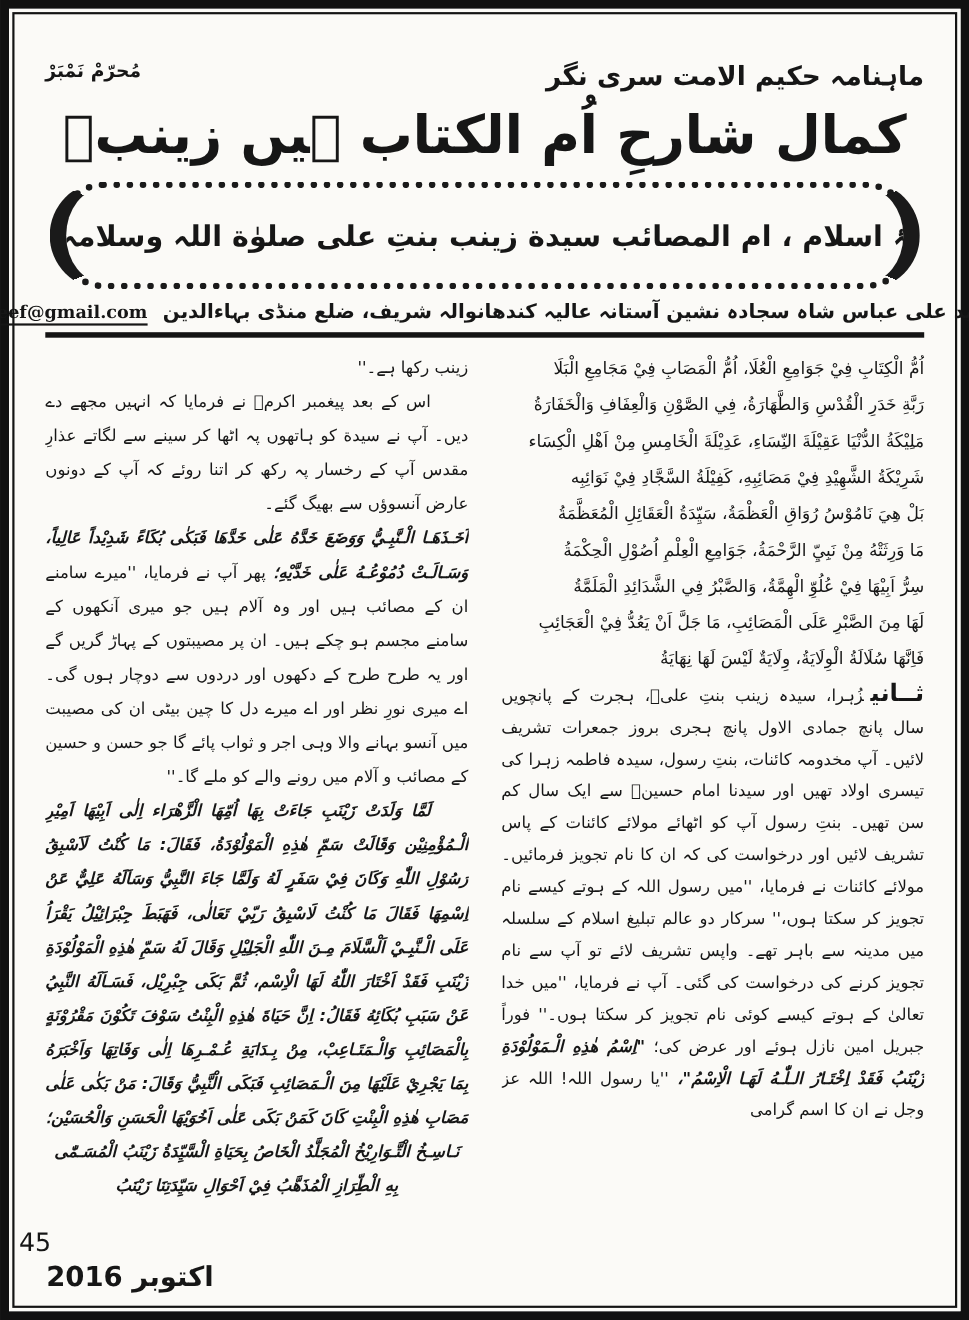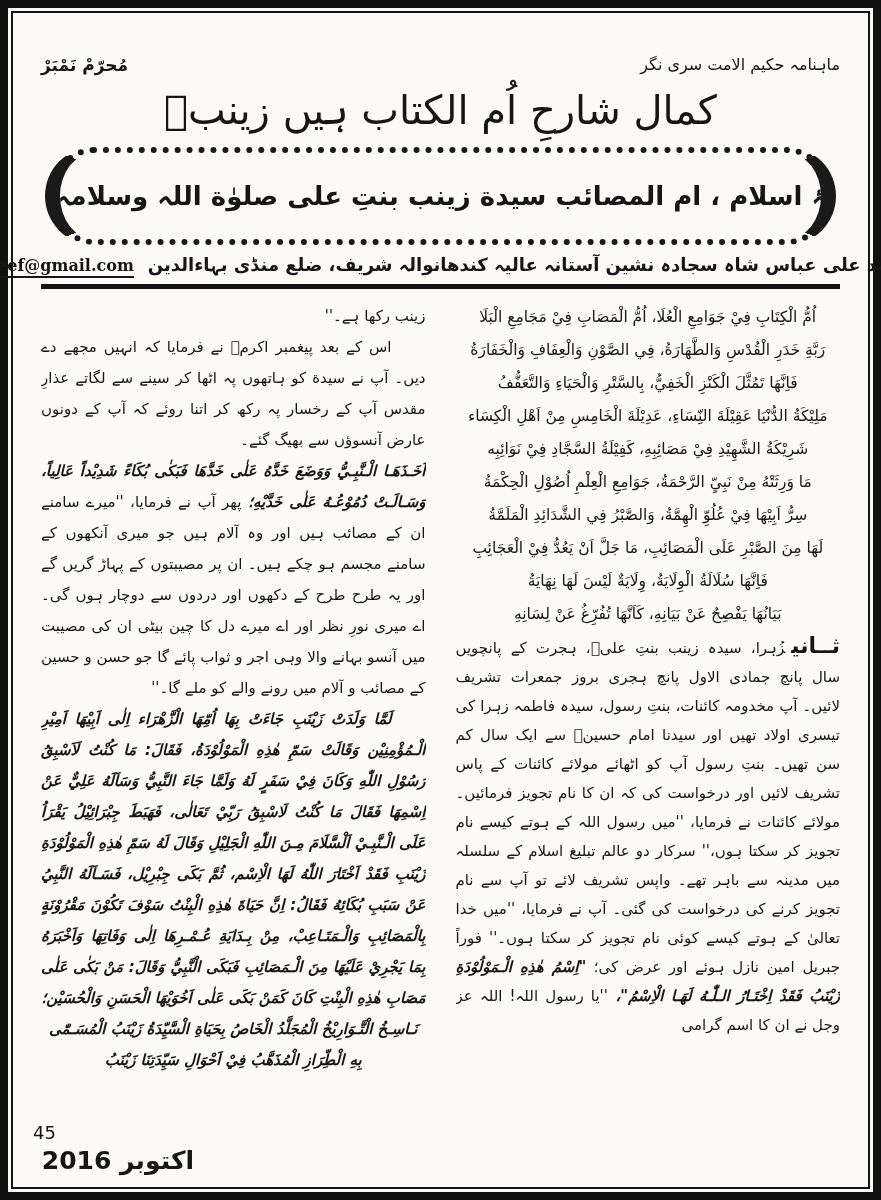--- a/index.html
+++ b/index.html
@@ -27,26 +27,26 @@
     height:100%;
     padding:20px 30px 0 30px;
     color:#161616;
   }
   
   .masthead {
     display:flex; justify-content:space-between; align-items:flex-start;
     direction:rtl;
     margin-top:14px;
   }
-  .mast-name { font-size:16px; font-weight:normal; letter-spacing:0; }
+  .mast-name { font-size:24px; font-weight:bold; letter-spacing:0; }
   .mast-issue { font-size:17px; font-weight:bold; }
   
   .title {
     text-align:center;
-    font-size:40px; font-weight:normal;
+    font-size:48px; font-weight:bold;
     margin-top:12px;
     letter-spacing:-1px;
   }
   
   .banner {
     margin:14px auto 0 auto;
     width:99%; height:98px;
     border-top:6px dotted #1a1a1a;
     border-bottom:6px dotted #1a1a1a;
     border-left:15px solid #1a1a1a;
@@ -77,21 +77,21 @@
   .rule { margin-top:6px; height:5px; background:#141414; }
   
   .body {
     direction:rtl;
     display:flex; gap:30px;
     margin-top:12px;
     height:800px;
   }
   .col { flex:1 1 0; overflow:hidden; font-size:15px; line-height:29px; }
   .verse {
-    text-align:center;
+    text-align:right;
     font-size:15.5px;
     line-height:33px;
     white-space:nowrap;
   }
   .para {
     text-align:justify;
     direction:rtl;
   }
   .lead {
     font-size:22px; font-weight:bold;
@@ -99,22 +99,22 @@
     padding-left:6px;
   }
   .arabic-inline { font-weight:bold;font-style:italic; }
   .line-right { text-align:right; }
   .indent { text-indent:34px; }
   .col-left .para { line-height:31px; }
   .arabic-last { text-align:center; }
   
   .page-number {
     position:absolute;
-    left:22px; bottom:46px;
-    font-size:18px;
+    left:6px; bottom:46px;
+    font-size:23px;
     direction:ltr;
   }
   .issue-date {
     position:absolute;
     right:676px; bottom:14px;
     font-size:25px; font-weight:bold;
     white-space:nowrap;
   }
 </style>
 </head>
@@ -140,28 +140,27 @@
         <span class="email">darbarshareef@gmail.com</span>
       </div>
 
       <div class="rule"></div>
 
       <div class="body">
 
         <div class="col col-right">
           <div class="verse">اُمُّ الْكِتَابِ فِيْ جَوَامِعِ الْعُلَا، اُمُّ الْمَصَابِ فِيْ مَجَامِعِ الْبَلَا</div>
           <div class="verse">رَبَّةِ خَدَرِ الْقُدْسِ وَالطَّهَارَةُ، فِي الصَّوْنِ وَالْعِفَافِ وَالْخَفَارَةُ</div>
-          <div class="verse">فَاِنَّهَا تَمُثَّلَ الْكَنْزِ الْخَفِيُّ، بِالسَّتْرِ وَالْحَيَاءِ وَالتَّعَفُّفُ</div>
           <div class="verse">مَلِيْكَةُ الدُّنْيَا عَقِيْلَةَ النِّسَاءِ، عَدِيْلَةَ الْخَامِسِ مِنْ اَهْلِ الْكِسَاء</div>
           <div class="verse">شَرِيْكَةُ الشَّهِيْدِ فِيْ مَصَائِبِهِ، كَفِيْلَةُ السَّجَّادِ فِيْ نَوَائِبِه</div>
+          <div class="verse">بَلْ هِيَ نَامُوْسُ رُوَاقِ الْعَظْمَةُ، سَيِّدَةُ الْعَقَائِلِ الْمُعَظَّمَةُ</div>
           <div class="verse">مَا وَرِثَتْهُ مِنْ نَبِيِّ الرَّحْمَةُ، جَوَامِعِ الْعِلْمِ اُصُوْلِ الْحِكْمَةُ</div>
           <div class="verse">سِرُّ اَبِيْهَا فِيْ عُلُوِّ الْهِمَّةُ، وَالصَّبْرُ فِي الشَّدَائِدِ الْمَلَمَّةُ</div>
           <div class="verse">لَهَا مِنَ الصَّبْرِ عَلَى الْمَصَائِبِ، مَا جَلَّ اَنْ يَعُدُّ فِيْ الْعَجَائِبِ</div>
           <div class="verse">فَاِنَّهَا سُلَالَةُ الْوِلَايَةُ، وِلَايَةٌ لَيْسَ لَهَا نِهَايَةُ</div>
-          <div class="verse">بَيَانُهَا يَفْصِحُ عَنْ بَيَانِهِ، كَاَنَّهَا تُفُرِّغُ عَنْ لِسَانِهِ</div>
           <p class="para">
             <span class="lead">ثــانی</span><span>زُہرا، سیدہ زینب بنتِ علیؑ، ہجرت کے پانچویں سال پانچ جمادی الاول پانچ ہجری بروز جمعرات تشریف لائیں۔ آپ مخدومہ کائنات، بنتِ رسول، سیدہ فاطمہ زہرا کی تیسری اولاد تھیں اور سیدنا امام حسینؑ سے ایک سال کم سن تھیں۔ بنتِ رسول آپ کو اٹھائے مولائے کائنات کے پاس تشریف لائیں اور درخواست کی کہ ان کا نام تجویز فرمائیں۔ مولائے کائنات نے فرمایا، ''میں رسول اللہ کے ہوتے کیسے نام تجویز کر سکتا ہوں،'' سرکار دو عالم تبلیغ اسلام کے سلسلہ میں مدینہ سے باہر تھے۔ واپس تشریف لائے تو آپ سے نام تجویز کرنے کی درخواست کی گئی۔ آپ نے فرمایا، ''میں خدا تعالیٰ کے ہوتے کیسے کوئی نام تجویز کر سکتا ہوں۔'' فوراً جبریل امین نازل ہوئے اور عرض کی؛ </span><span class="arabic-inline">"اِسْمُ هٰذِهِ الْـمَوْلُوْدَةِ زَيْنَبُ فَقَدْ اِخْتَـارُ الـلّٰـهُ لَهَـا الْاِسْمُ"، </span><span>''یا رسول اللہ! اللہ عز وجل نے ان کا اسم گرامی</span>
           </p>
         </div>
 
         <div class="col col-left">
           <p class="para line-right">زینب رکھا ہے۔''</p>
           <p class="para indent">اس کے بعد پیغمبر اکرمؐ نے فرمایا کہ انہیں مجھے دے دیں۔ آپ نے سیدة کو ہاتھوں پہ اٹھا کر سینے سے لگاتے عذارِ مقدس آپ کے رخسار پہ رکھ کر اتنا روئے کہ آپ کے دونوں عارض آنسوؤں سے بھیگ گئے۔</p>
           <p class="para">
             <span class="arabic-inline">اَخَـذَهَـا الْـنَّبِـيُّ وَوَضَعَ خَدَّهُ عَلٰى خَدَّهَا فَبَكٰى بُكَاءً شَدِيْداً عَالِياً، وَسَـالَـتْ دُمُوْعُـهُ عَلٰى خَدَّيْهِ؛ </span><span>پھر آپ نے فرمایا، ''میرے سامنے ان کے مصائب ہیں اور وہ آلام ہیں جو میری آنکھوں کے سامنے مجسم ہو چکے ہیں۔ ان پر مصیبتوں کے پہاڑ گریں گے اور یہ طرح طرح کے دکھوں اور دردوں سے دوچار ہوں گی۔ اے میری نورِ نظر اور اے میرے دل کا چین بیٹی ان کی مصیبت میں آنسو بہانے والا وہی اجر و ثواب پائے گا جو حسن و حسین کے مصائب و آلام میں رونے والے کو ملے گا۔''</span>

